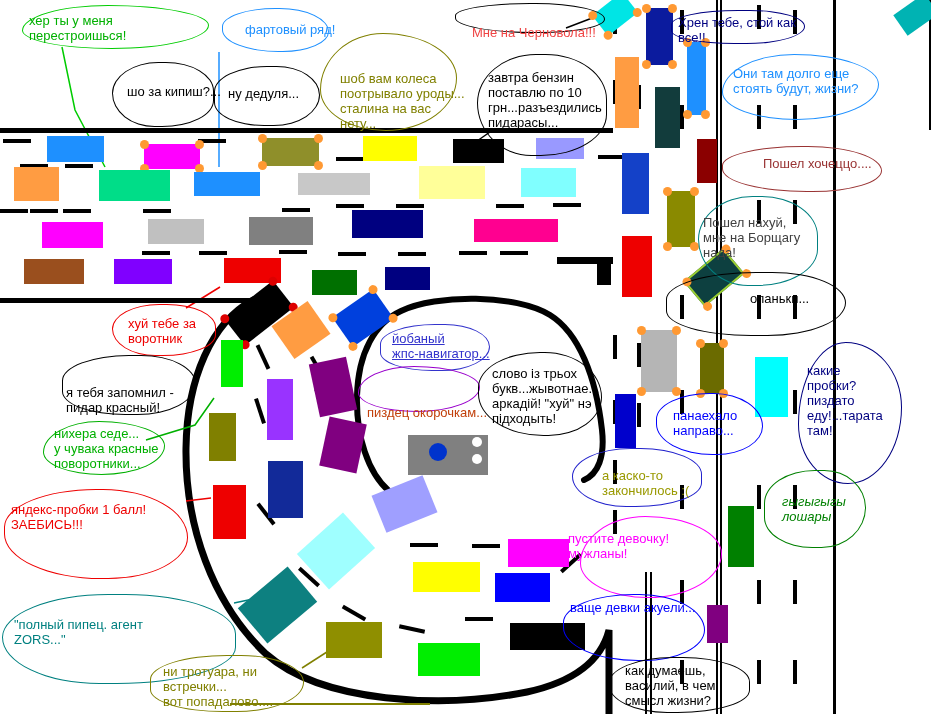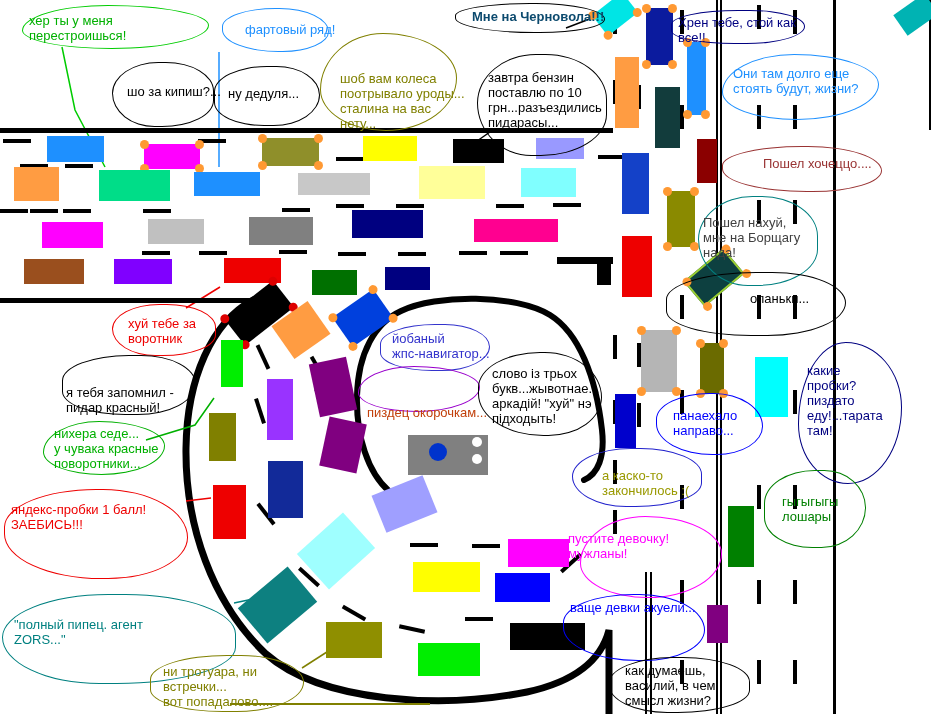--- a/index.html
+++ b/index.html
@@ -248,21 +248,21 @@
         <div>ну дедуля...</div>
       </div>
       <div class="bubble-outline" style="left: 320px; top: 33px; width: 135px; height: 96px; border-color: rgb(128, 128, 0); border-radius: 46% 54% 52% 48% / 58% 46% 54% 42%;"></div>
       <div class="bubble-text" style="left: 340px; top: 71px; color: rgb(128, 128, 0);">
         <div>шоб вам колеса</div>
         <div>поотрывало уроды...</div>
         <div>сталина на вас</div>
         <div>нету...</div>
       </div>
       <div class="bubble-outline" style="left: 455px; top: 3px; width: 148px; height: 28px; border-color: rgb(0, 0, 0); border-radius: 52% 48% 45% 55% / 44% 56% 48% 52%;"></div>
-      <div class="bubble-text" style="left: 472px; top: 9px; color: #0c4a6e; font-weight: bold;">
+      <div class="bubble-text" style="left: 472px; top: 25px; color: #ef4444;">
         <div>Мне на Черновола!!!</div>
       </div>
       <div class="bubble-outline" style="left: 477px; top: 54px; width: 128px; height: 100px; border-color: rgb(0, 0, 0); border-radius: 49% 51% 55% 45% / 52% 48% 44% 56%;"></div>
       <div class="bubble-text" style="left: 488px; top: 70px; color: rgb(0, 0, 0);">
         <div>завтра бензин</div>
         <div>поставлю по 10</div>
         <div>грн...разъездились</div>
         <div>пидарасы...</div>
       </div>
       <div class="bubble-outline" style="left: 671px; top: 10px; width: 132px; height: 32px; border-color: rgb(0, 0, 128); border-radius: 55% 45% 48% 52% / 47% 53% 57% 43%;"></div>
@@ -301,41 +301,41 @@
       <div class="bubble-text" style="left: 673px; top: 408px; color: rgb(0, 0, 255);">
         <div>панаехало</div>
         <div>направо...</div>
       </div>
       <div class="bubble-outline" style="left: 572px; top: 448px; width: 128px; height: 57px; border-color: rgb(34, 34, 204); border-radius: 49% 51% 55% 45% / 52% 48% 44% 56%;"></div>
       <div class="bubble-text" style="left: 602px; top: 468px; color: rgb(153, 153, 0);">
         <div>а каско-то</div>
         <div>закончилось :(</div>
       </div>
       <div class="bubble-outline" style="left: 764px; top: 470px; width: 100px; height: 76px; border-color: rgb(0, 128, 0); border-radius: 55% 45% 48% 52% / 47% 53% 57% 43%;"></div>
-      <div class="bubble-text" style="left: 782px; top: 494px; color: rgb(0, 128, 0);">
+      <div class="bubble-text" style="left: 782px; top: 494px; color: rgb(0, 128, 0); font-style: italic;">
         <div>гыгыгыгы</div>
         <div>лошары</div>
       </div>
       <div class="bubble-outline" style="left: 580px; top: 516px; width: 140px; height: 80px; border-color: rgb(255, 0, 255); border-radius: 46% 54% 52% 48% / 58% 46% 54% 42%;"></div>
       <div class="bubble-text" style="left: 568px; top: 531px; color: rgb(255, 0, 255);">
         <div>пустите девочку!</div>
         <div>мужланы!</div>
       </div>
       <div class="bubble-outline" style="left: 563px; top: 594px; width: 140px; height: 65px; border-color: rgb(0, 0, 255); border-radius: 52% 48% 45% 55% / 44% 56% 48% 52%;"></div>
       <div class="bubble-text" style="left: 570px; top: 600px; color: rgb(0, 0, 255);">
         <div>ваще девки акуели...</div>
       </div>
       <div class="bubble-outline" style="left: 608px; top: 657px; width: 140px; height: 54px; border-color: rgb(0, 0, 0); border-radius: 49% 51% 55% 45% / 52% 48% 44% 56%;"></div>
       <div class="bubble-text" style="left: 625px; top: 663px; color: rgb(0, 0, 0);">
         <div>как думаешь,</div>
         <div>василий, в чем</div>
         <div>смысл жизни?</div>
       </div>
       <div class="bubble-outline" style="left: 380px; top: 324px; width: 108px; height: 45px; border-color: rgb(51, 51, 204); border-radius: 55% 45% 48% 52% / 47% 53% 57% 43%;"></div>
-      <div class="bubble-text" style="left: 392px; top: 331px; color: rgb(51, 51, 204);">
+      <div class="bubble-text" style="left: 392px; top: 331px; color: rgb(51, 51, 204); text-decoration: underline;">
         <div>йобаный</div>
         <div>жпс-навигатор...</div>
       </div>
       <div class="bubble-outline" style="left: 358px; top: 366px; width: 120px; height: 44px; border-color: rgb(153, 0, 204); border-radius: 46% 54% 52% 48% / 58% 46% 54% 42%;"></div>
       <div class="bubble-text" style="left: 367px; top: 373px; color: #c2410c; margin-top: 32px;">
         <div>пиздец окорочкам...</div>
       </div>
       <div class="bubble-outline" style="left: 478px; top: 352px; width: 122px; height: 82px; border-color: rgb(0, 0, 0); border-radius: 52% 48% 45% 55% / 44% 56% 48% 52%;"></div>
       <div class="bubble-text" style="left: 492px; top: 366px; color: rgb(0, 0, 0);">
         <div>слово із трьох</div>

